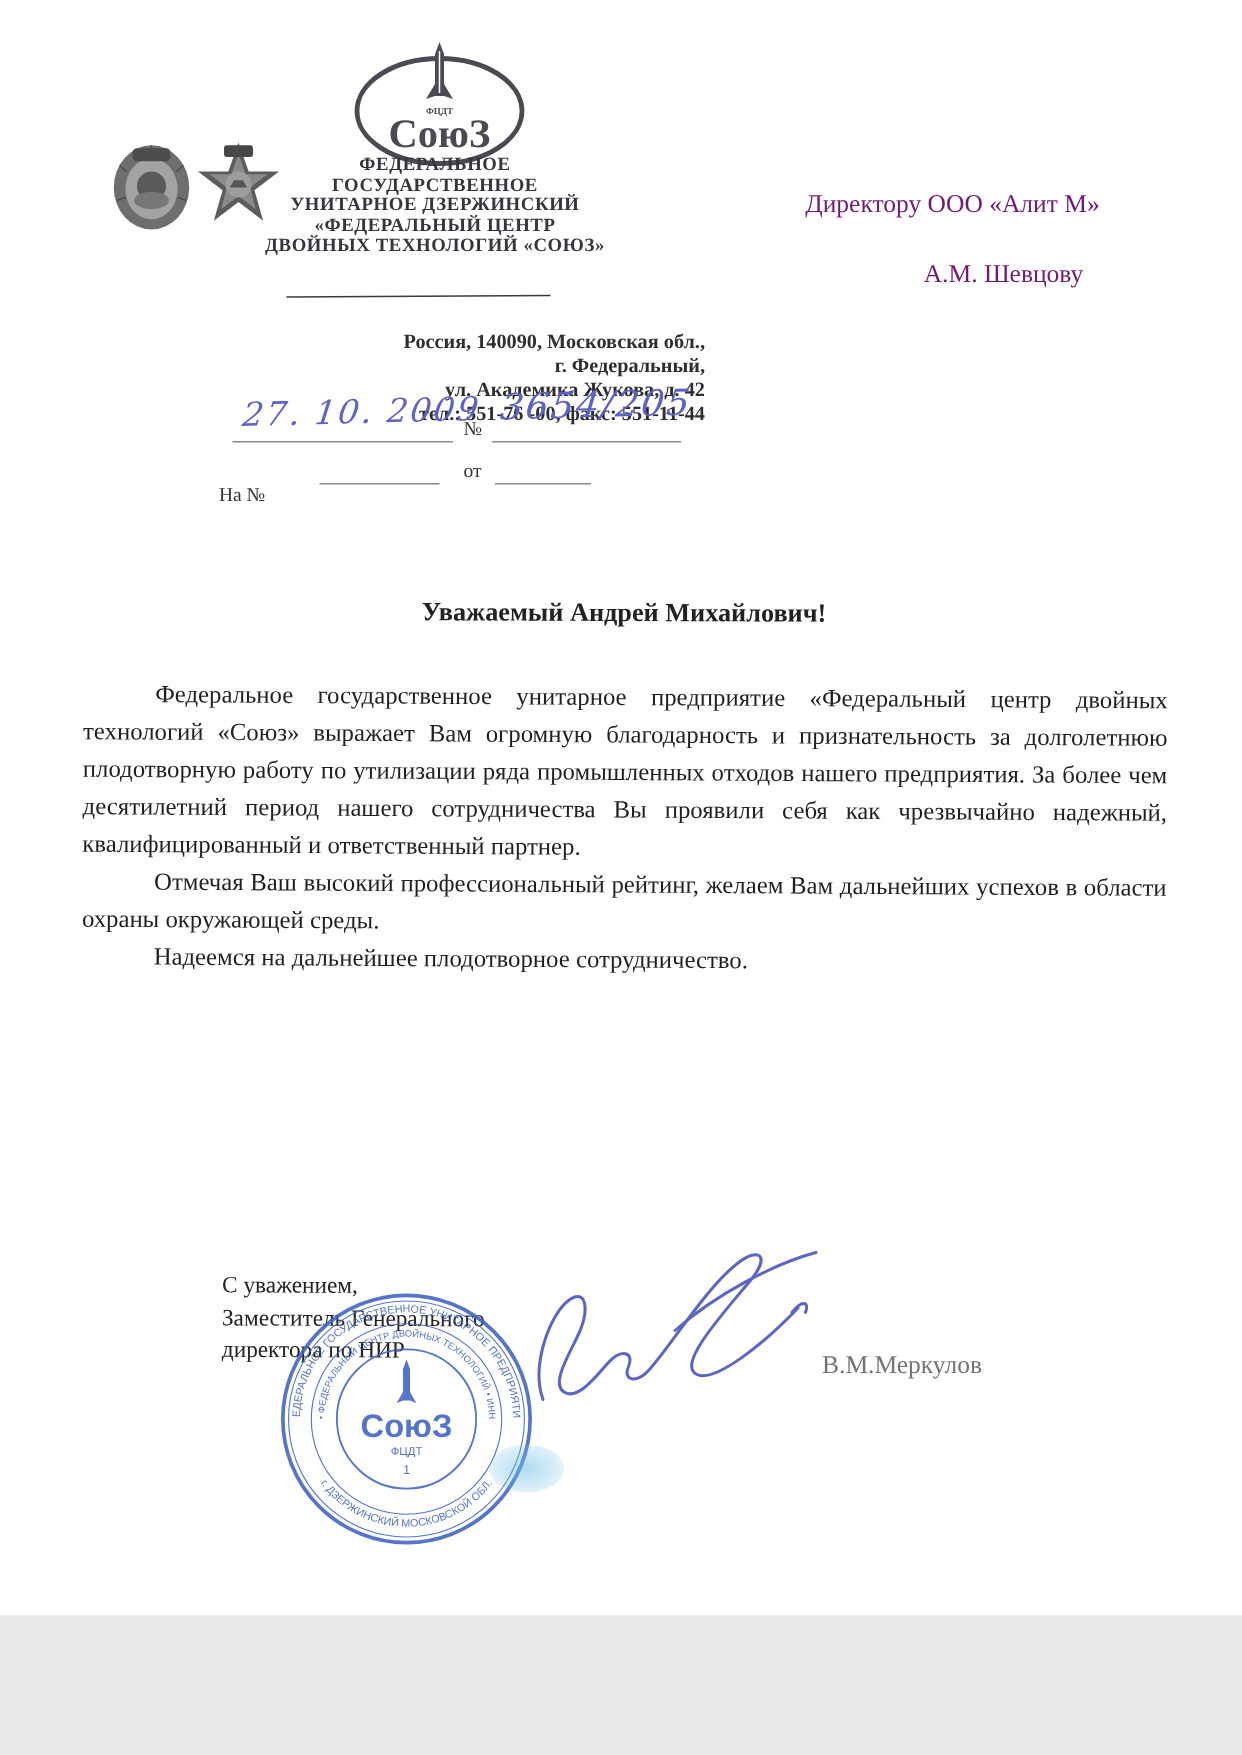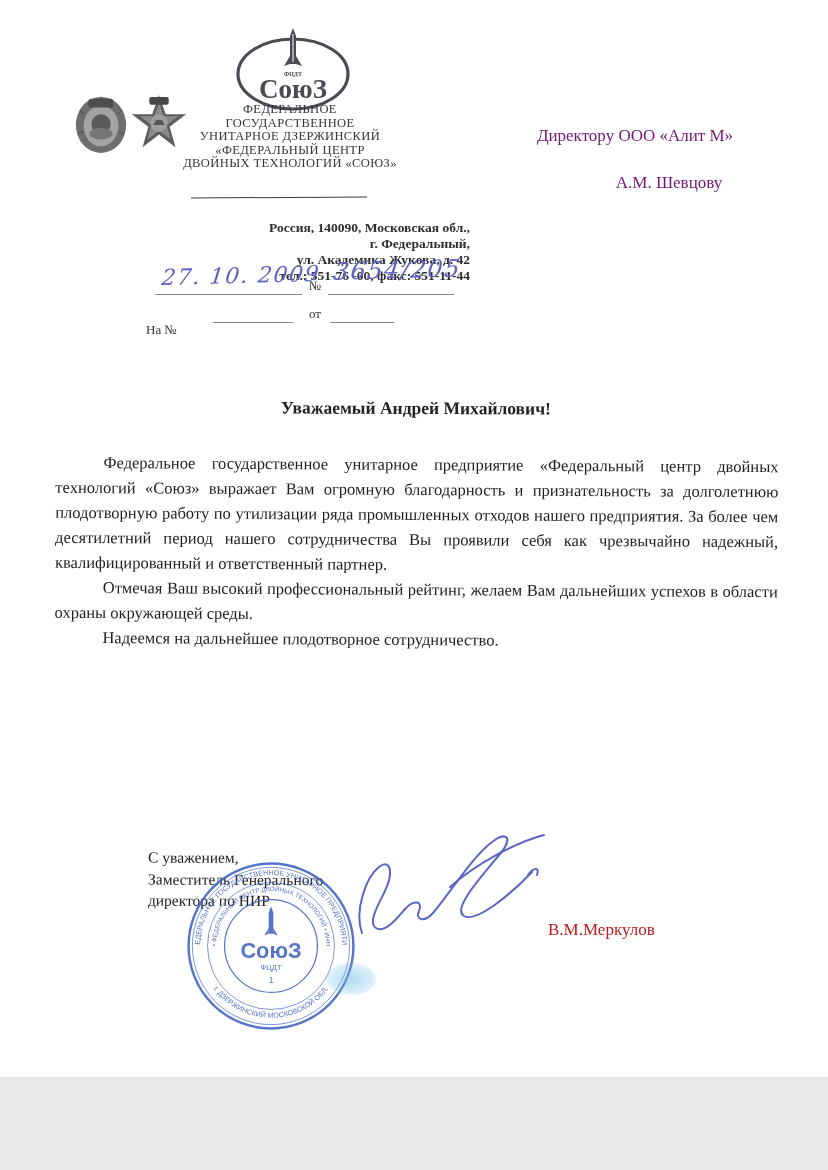--- a/index.html
+++ b/index.html
@@ -10,21 +10,21 @@
     overflow:hidden;
     font-family:"Liberation Serif", serif;
     color:#2b2b2b;
     margin:0 auto;
   }
   
   .logo-svg{position:absolute;left:233px;top:26px;width:120px;height:86px;}
   .medals{position:absolute;left:72px;top:90px;display:flex;gap:0;}
   .org-block{
     position:absolute;left:140px;top:103px;width:300px;
-    text-align:center;font-weight:normal;font-size:12.5px;line-height:13.5px;
+    text-align:center;font-weight:bold;font-size:12.5px;line-height:13.5px;
     letter-spacing:.4px;color:#35353b;
   }
   .recipient{position:absolute;left:470px;top:126px;width:330px;text-align:center;font-size:17px;color:#701a75;}
   .recipient .r2{margin-top:27px;transform:translateX(34px);}
   .hr-line{position:absolute;left:191px;top:197px;width:176px;height:0;border-top:1.6px solid #3a3a3a;transform:rotate(-0.3deg);}
   .address-block{
     position:absolute;left:140px;top:220px;width:330px;
     text-align:right;font-weight:bold;font-size:13.5px;line-height:16px;color:#2e2e32;
   }
   
@@ -48,21 +48,21 @@
     font-size:16.5px;line-height:25px;text-align:justify;color:#1f1f1f;
     transform:rotate(0.35deg);
   }
   .letter-body p{margin:0;text-indent:48px;}
   
   .closing-block{
     position:absolute;left:148px;top:847px;width:240px;
     font-size:15.5px;line-height:21.5px;color:#222;
     transform:rotate(0.2deg);
   }
-  .sig-name{position:absolute;left:548px;top:900px;font-size:17px;color:#b91c1c;margin-top:20px;}
+  .sig-name{position:absolute;left:548px;top:900px;font-size:17px;color:#737373;}
   .stamp-svg{position:absolute;left:181px;top:856px;width:180px;height:180px;opacity:.88;}
   .stamp-text{fill:#3f63c2;font-family:"Liberation Sans", sans-serif;}
   .smudge{
     position:absolute;left:326px;top:963px;width:50px;height:32px;
     background:radial-gradient(ellipse at center,rgba(110,190,230,.55) 0%,rgba(110,190,230,.25) 60%,rgba(110,190,230,0) 100%);
     border-radius:50%;
   }
   .sign-svg{position:absolute;left:332px;top:815px;width:228px;height:140px;}
   .medal-svg{width:58px;height:66px;}
   .logo-stroke{stroke:#4a4a52;fill:none;}

